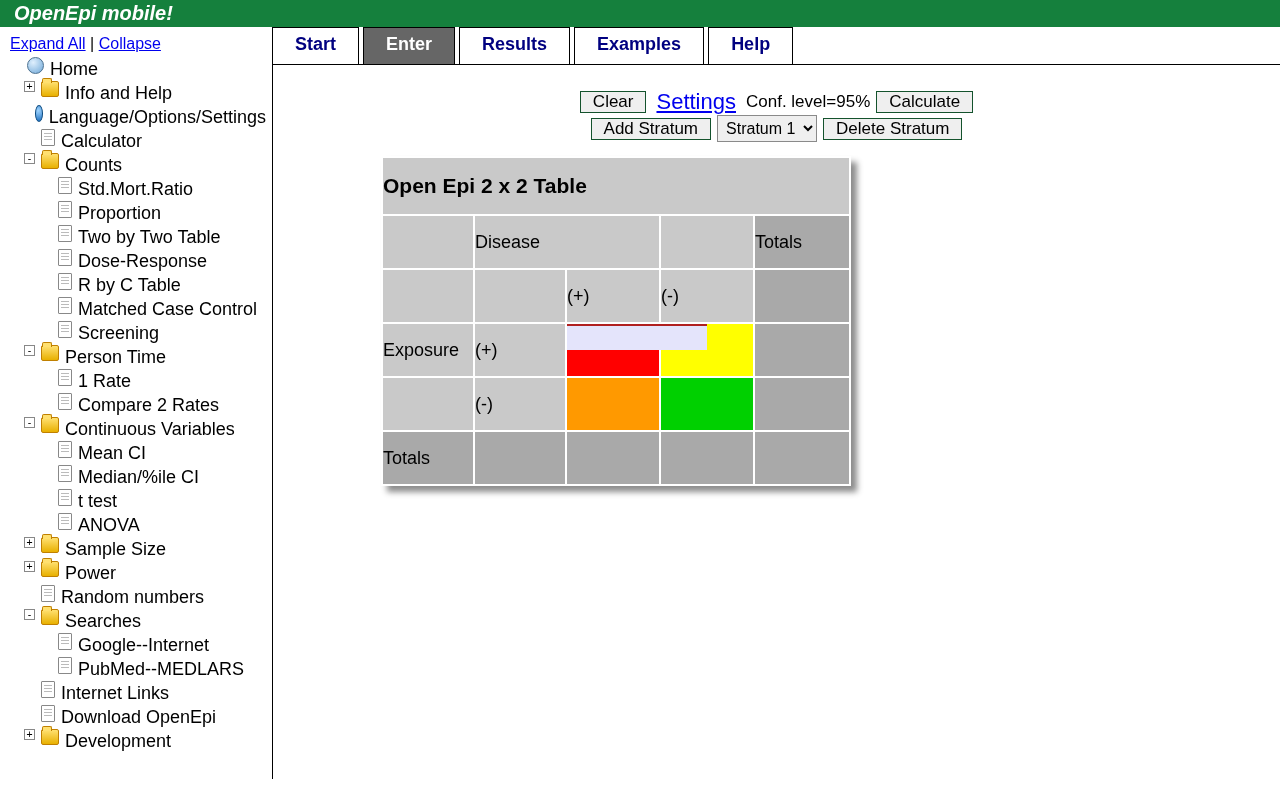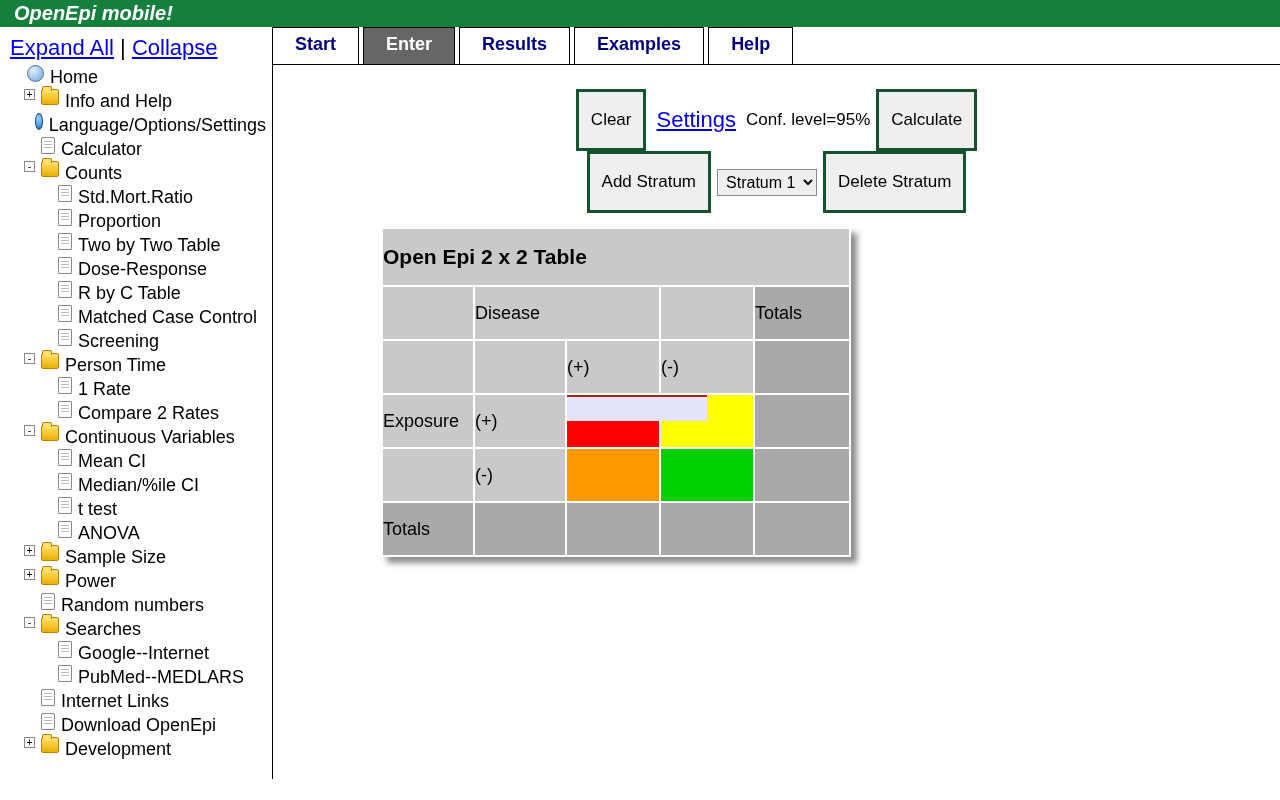--- a/index.html
+++ b/index.html
@@ -1,20 +1,20 @@
 <!DOCTYPE html>
 <html><head>
 <meta charset="utf-8">
 <style>
 * { box-sizing: border-box; margin: 0; padding: 0; }
 body { font-family: Arial, Helvetica, sans-serif; font-size: 16px; color: #000; background: #fff; width: 1280px; height: 800px; overflow: hidden; }
 .header { background: #15803d; color: #fff; font-weight: bold; font-style: italic; font-size: 20px; padding: 2px 14px; }
 .container { display: flex; height: calc(800px - 48px); }
 .sidebar { width: 272px; padding: 8px 6px 6px 10px; overflow: hidden; border-right: none; white-space: nowrap; }
-.sidebar .controls { font-size: 22px; margin-bottom: 4px; }
+.sidebar .controls { font-size: 16px; margin-bottom: 4px; }
 .sidebar .controls a { color: #0000ee; text-decoration: underline; cursor: pointer; }
 .tree { list-style: none; font-size: 18px; line-height: 24px; }
 .tree li { display: flex; gap: 6px; }
 .indent1 { padding-left: 14px; }
 .indent2 { padding-left: 48px; }
 .toggle { width: 11px; height: 11px; border: 1px solid #888; display: inline-flex; align-items: center; justify-content: center; font-size: 10px; line-height: 1; color: #000; background: #fff; font-family: monospace; }
 .toggle-empty { width: 11px; height: 11px; display:inline-block; }
 .icon { width: 18px; height: 16px; display: inline-block; }
 .icon-folder { background: linear-gradient(#ffe070,#e8b000); border: 1px solid #c08000; border-radius: 2px; position: relative; }
 .icon-folder::before { content:""; position:absolute; top:-4px; left:0; width:8px; height:4px; background:#ffe070; border:1px solid #c08000; border-bottom:none; border-radius:2px 2px 0 0; }
@@ -22,21 +22,21 @@
 .icon-page::after { content:""; position:absolute; top:3px; left:2px; right:2px; height:1px; background:#bbb; box-shadow: 0 3px 0 #bbb, 0 6px 0 #bbb; }
 .icon-globe { width:17px; height:17px; border-radius:50%; background: radial-gradient(circle at 35% 30%, #9fd4ff, #1e70c0); border:1px solid #0a4a80; }
 .icon-home { width:17px; height:17px; border-radius:50%; background: radial-gradient(circle at 35% 30%, #dfeffd, #6fa8d8); border:1px solid #4a7090; }
 
 .main { flex: 1; border-left: 1px solid #000; position: relative; }
 .tabs { display: flex; gap: 4px; padding: 0 0 0 0; border-bottom: 1px solid #000; height: 38px; align-items: stretch; margin-left:-1px;}
 .tab { border: 1px solid #000; border-bottom: none; background: #fff; color: #000080; font-weight: bold; font-size: 18px; padding: 6px 22px 0 22px; cursor: pointer; position:relative; top:0; }
 .tab.active { background: #666; color: #fff; }
 .toolbar { display:flex; align-items:center; gap:4px; justify-content:center; margin-top: 24px; flex-wrap:wrap; }
 .toolbar .row { display:flex; align-items:center; gap:6px; }
-.btn { background: #efefef; border: 3px solid #14532d; padding: 18px 12px; font-size: 17px; cursor:pointer; }
+.btn { background: #efefef; border: 1px solid #14532d; padding: 0 12px; font-size: 17px; cursor:pointer; }
 .settings-link { color: #0000ee; text-decoration: underline; font-size: 22px; margin: 0 4px; cursor:pointer;}
 .conf { font-size: 17px; }
 select.stratum { font-size:16px; padding:3px 4px; border:1px solid #8a8a8a; background:#efefef;}
 .table-wrap { margin: 14px 0 0 108px; width: 470px; box-shadow: 6px 6px 6px rgba(0,0,0,0.45); }
 table.epitable { border-collapse: collapse; width: 100%; }
 table.epitable td { border: 2px solid #fff; background: #c9c9c9; text-align: left; font-size: 18px; height: 54px; margin-left: 30px; }
 table.epitable td.title { background:#c9c9c9; font-weight: bold; font-size: 21px; height:58px;}
 table.epitable td.hdr-dark { background:#a9a9a9; }
 .cell-red { background:#ff0000 !important; position:relative;}
 .cell-yellow { background:#ffff00 !important; position:relative;}

